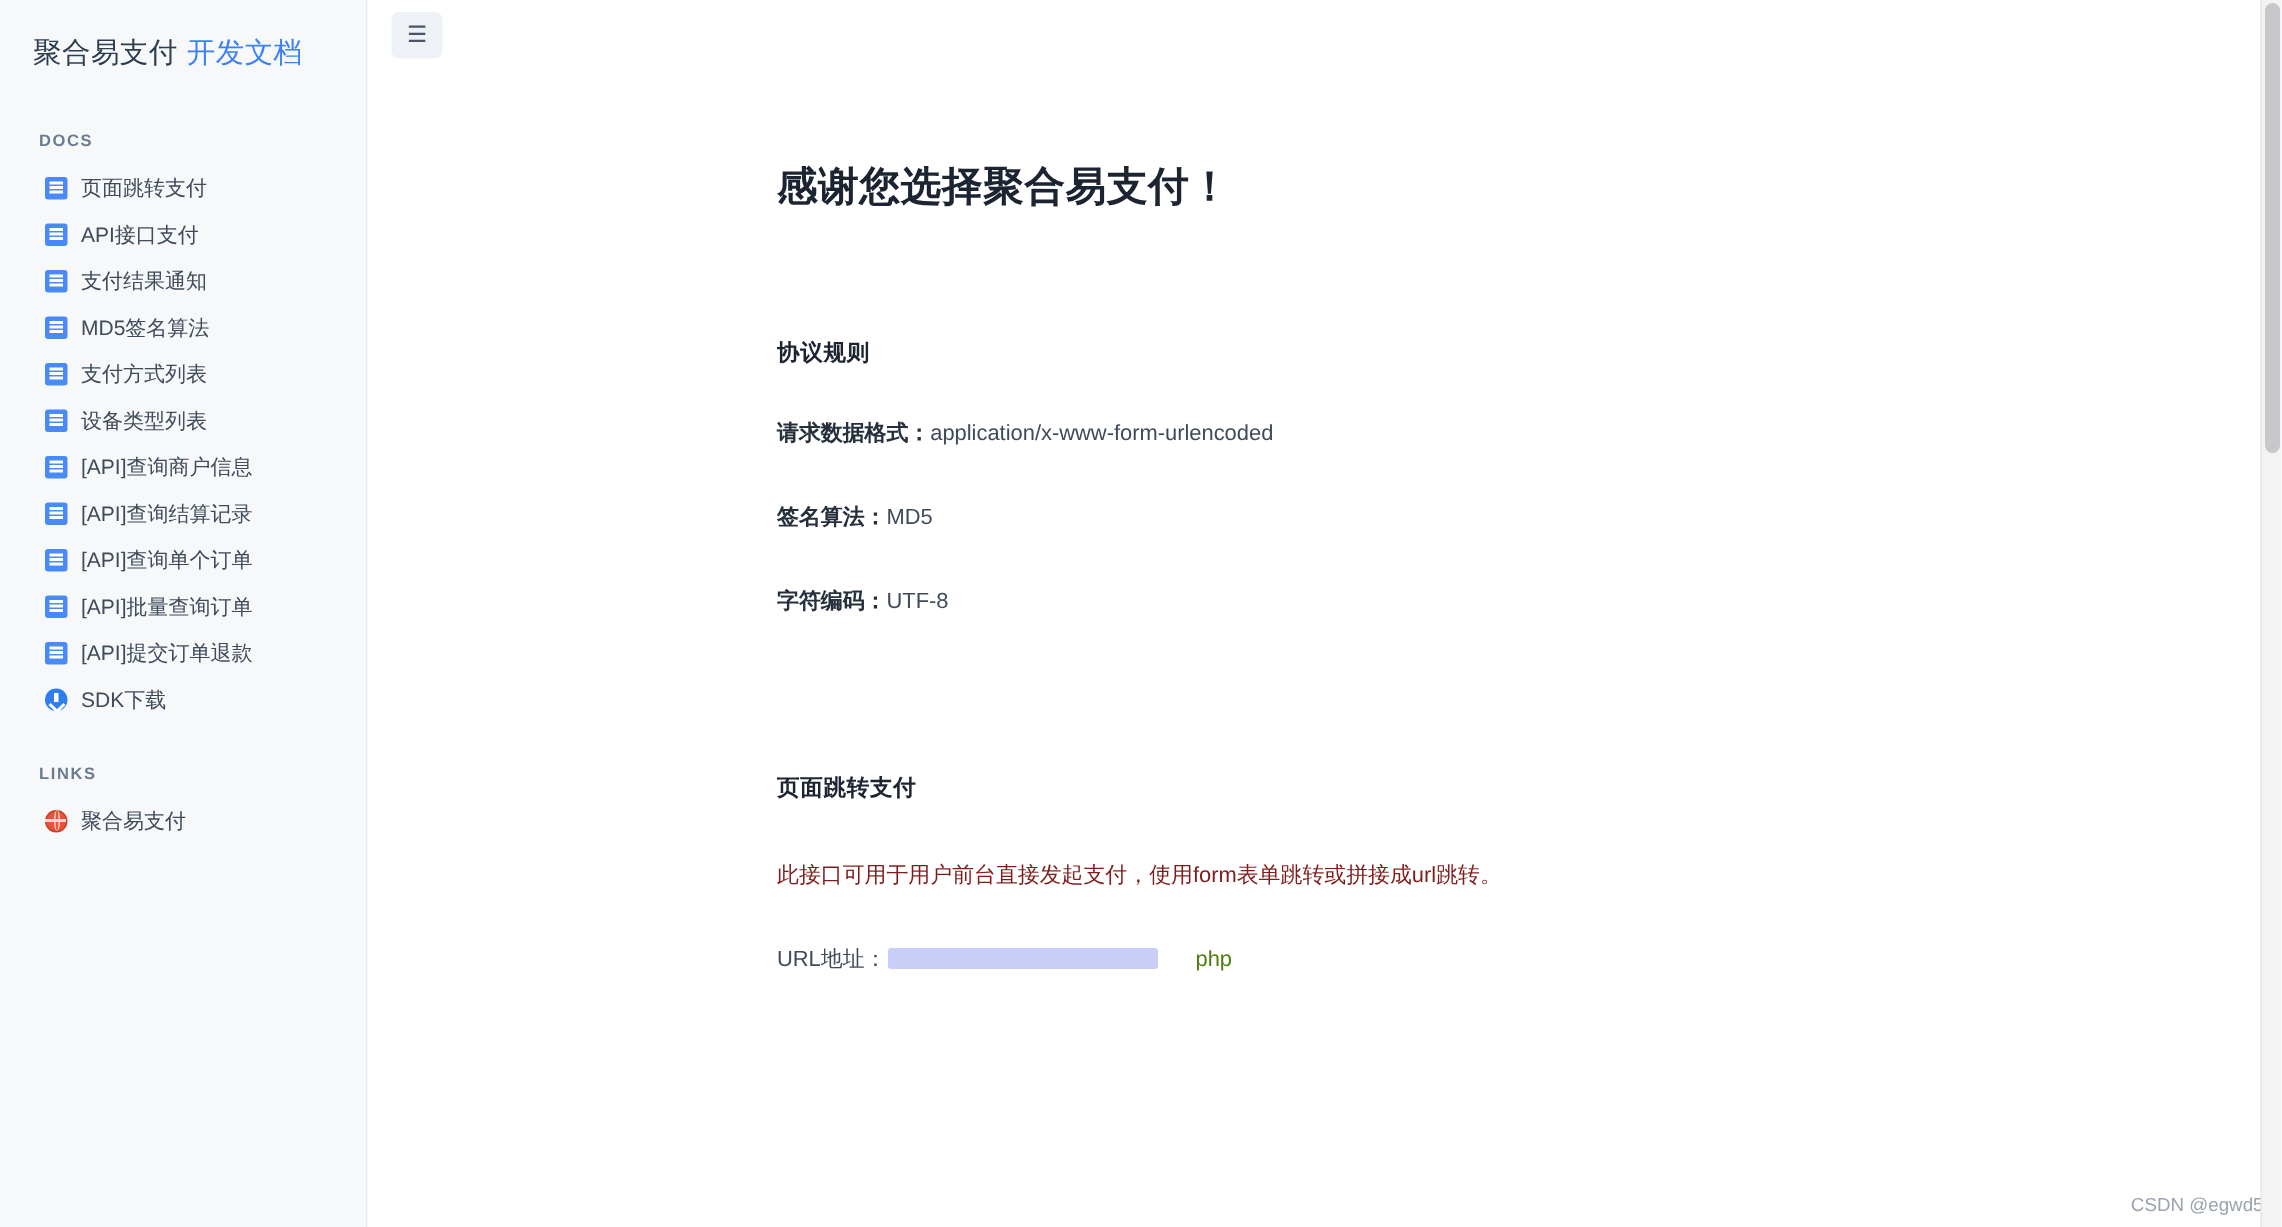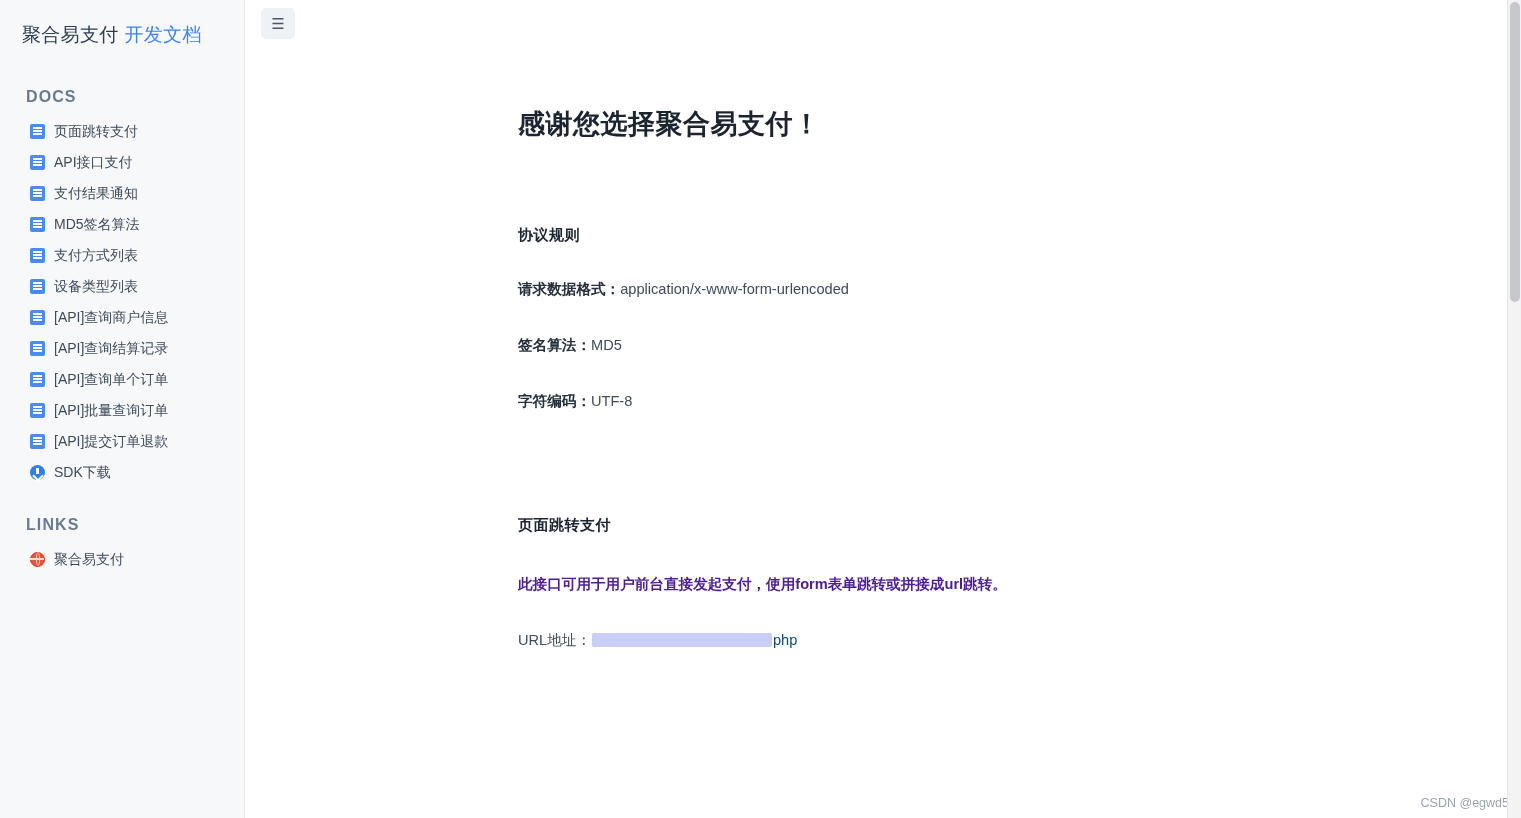--- a/index.html
+++ b/index.html
@@ -36,21 +36,21 @@
     color: #2c3e50;
     letter-spacing: 0.3px;
     white-space: nowrap;
   }
   .brand .brand-sub {
     color: #3c82f6;
     margin-left: 6px;
   }
   .section-title {
     padding: 34px 0 10px 26px;
-    font-size: 16px;
+    font-size: 11px;
     font-weight: bold;
     color: #6a7a90;
     letter-spacing: 1.1px;
   }
   .section-title.links {
     padding-top: 28px;
   }
   .nav-list { list-style: none; margin: 0; padding: 0; }
   .nav-item {
     display: flex;
@@ -175,25 +175,25 @@
   }
   .para {
     font-size: 14.6px;
     color: #3f4a5a;
     margin: 34px 0 0 0;
     line-height: 1.5;
   }
   .para .lbl { font-weight: bold; color: #26303d; }
   .para .val { color: #3f4a5a; }
   .para.bold-all {
-    font-weight: bold;
-    color: #4c1d95;
+    font-weight: normal;
+    color: #7f1d1d;
   }
   .para.spaced-top { margin-top: 39px; }
-  .link-blue { color: #0c4a6e; text-decoration: none; }
+  .link-blue { color: #4d7c0f; text-decoration: none; margin-left: 24px; }
   .url-redacted {
     display: inline-block;
     width: 180px;
     height: 14px;
     background: #c8cef6;
     border-radius: 2px;
     vertical-align: -2px;
     margin: 0 1px;
   }
   .watermark {

